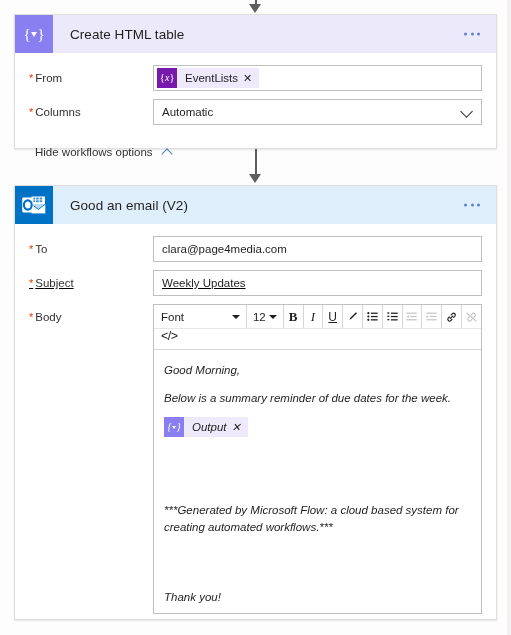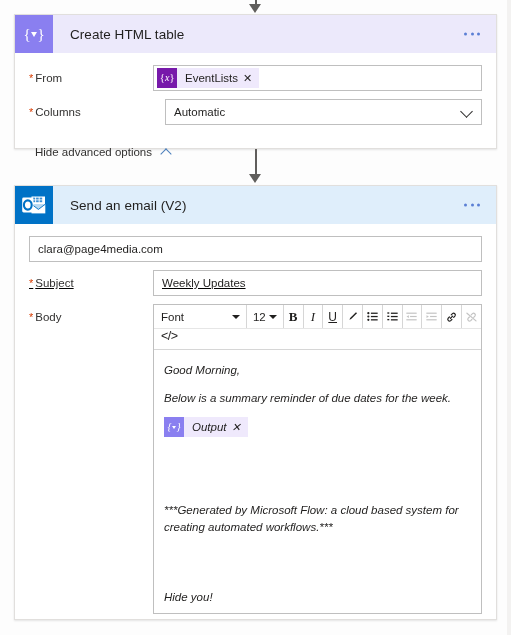--- a/index.html
+++ b/index.html
@@ -268,34 +268,34 @@
               <span class="token-ico token-ico-dark">
                 <span class="glyph-braces">{<span class="ital">x</span>}</span>
               </span>
               <span class="token-label">EventLists</span>
               <span class="token-x">✕</span>
             </span>
           </div>
         </div>
       </div>
 
-      <div class="frow" style="padding-top:8px;gap:12px;">
+      <div class="frow" style="padding-top:8px;">
         <div class="flabel">
           <span class="req">*</span><span>Columns</span>
         </div>
         <div class="fctrl">
           <div class="textbox dropdown">
             <span>Automatic</span>
             <span class="chev-down-dk"></span>
           </div>
         </div>
       </div>
 
       <div class="adv" style="margin-top:12px;">
-        <span>Hide advanced options</span>
+        <span>Hide workflows options</span>
         <span class="chev-blue up"></span>
       </div>
 
     </div>
   </div>
 
   <div class="connector conn-mid">
     <div class="conn-line" style="top:0;height:27px;"></div>
     <div class="conn-head" style="top:25px;"></div>
   </div>
@@ -313,31 +313,34 @@
             <rect x="15.1" y="6.3" width="2.6" height="1.9"></rect>
             <rect x="18.6" y="6.3" width="2.6" height="1.9"></rect>
           </g>
           <path d="M10.5 10.2 L24.3 10.2 L24.3 19.4 L10.5 19.4 Z" fill="#ffffff"></path>
           <path d="M10.5 10.2 L17.4 15.4 L24.3 10.2 Z" fill="#b8d9f2"></path>
           <path d="M10.5 10.2 L17.4 15.4 L24.3 10.2" fill="none" stroke="#0072c6" stroke-width="0.9"></path>
           <rect x="1.2" y="3.6" width="11.2" height="14.8" rx="1.4" fill="#ffffff"></rect>
           <ellipse cx="6.8" cy="11" rx="3.9" ry="4.6" fill="none" stroke="#0072c6" stroke-width="2.1"></ellipse>
         </svg>
       </div>
-      <div class="card-title">Send an email (V2)</div>
+      <div class="card-title">Good an email (V2)</div>
       <div class="card-ellipsis">
         <i></i>
           <i></i>
           <i></i>
       </div>
     </div>
 
     <div class="card-body">
 
       <div class="frow" style="padding-top:12px;">
+        <div class="flabel">
+          <span class="req">*</span><span>To</span>
+        </div>
         <div class="fctrl">
           <div class="textbox">clara@page4media.com</div>
         </div>
       </div>
 
       <div class="frow" style="padding-top:8px;text-decoration:underline;">
         <div class="flabel">
           <span class="req">*</span><span>Subject</span>
         </div>
         <div class="fctrl">
@@ -449,21 +452,21 @@
                   <span class="token-ico token-ico-lt">
                     <span class="glyph-braces">{<span class="tri"></span>}</span>
                   </span>
                   <span class="token-label">Output</span>
                   <span class="token-x">✕</span>
                 </span>
               </p>
               <div class="rt-gap"></div>
               <p>***Generated by Microsoft Flow: a cloud based system for creating automated workflows.***</p>
               <div class="rt-gap2"></div>
-              <p style="margin-bottom:0;">Hide you!</p>
+              <p style="margin-bottom:0;">Thank you!</p>
             </div>
 
           </div>
         </div>
       </div>
 
     </div>
   </div>
 
   <div class="scrollstrip"></div>

